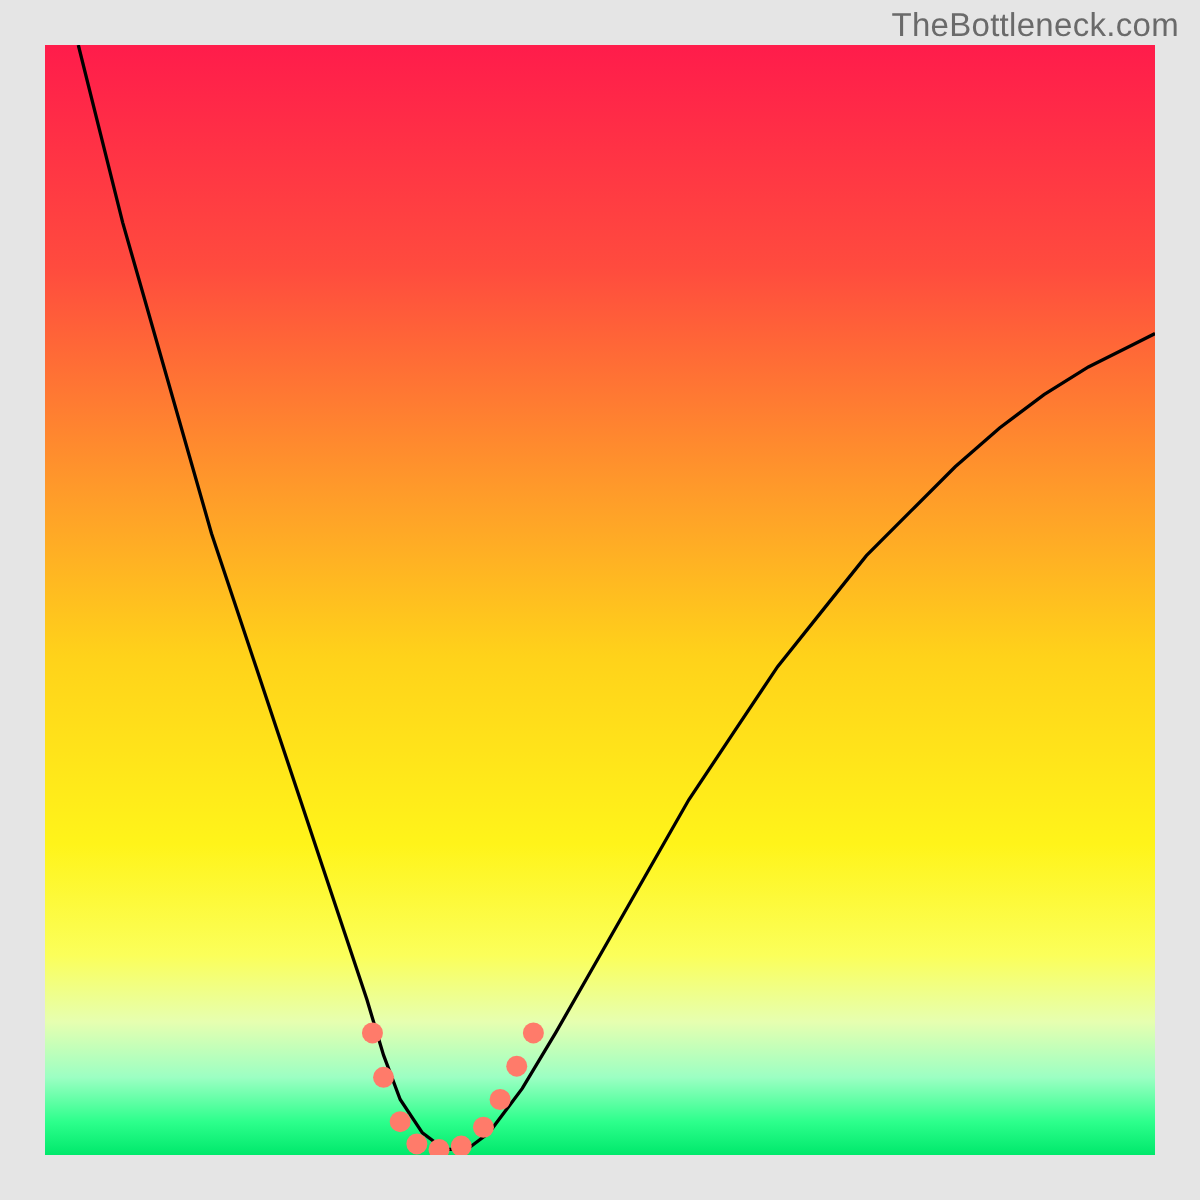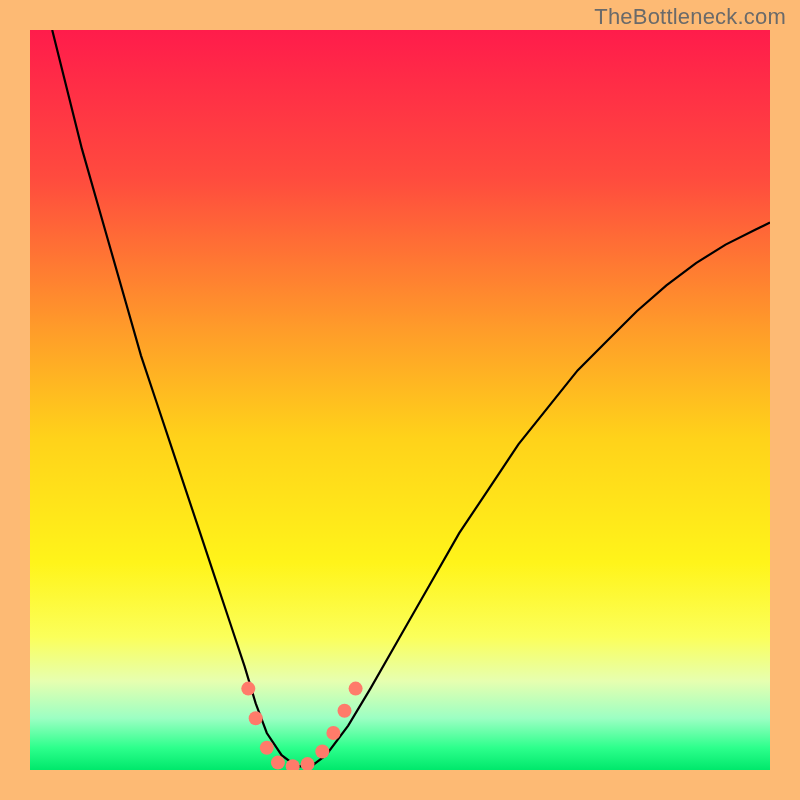--- a/index.html
+++ b/index.html
@@ -10,21 +10,21 @@
     overflow: hidden;
     background: #000;
     font-family: Arial, Helvetica, sans-serif;
   }
   .frame {
     position: absolute;
     left: 0;
     top: 0;
     width: 800px;
     height: 800px;
-    background: #fdba74;
+    background: #e5e5e5;
   }
   .plot-area {
     position: absolute;
     left: 30px;
     top: 30px;
     width: 740px;
     height: 740px;
     overflow: hidden;
   }
   .gradient {

